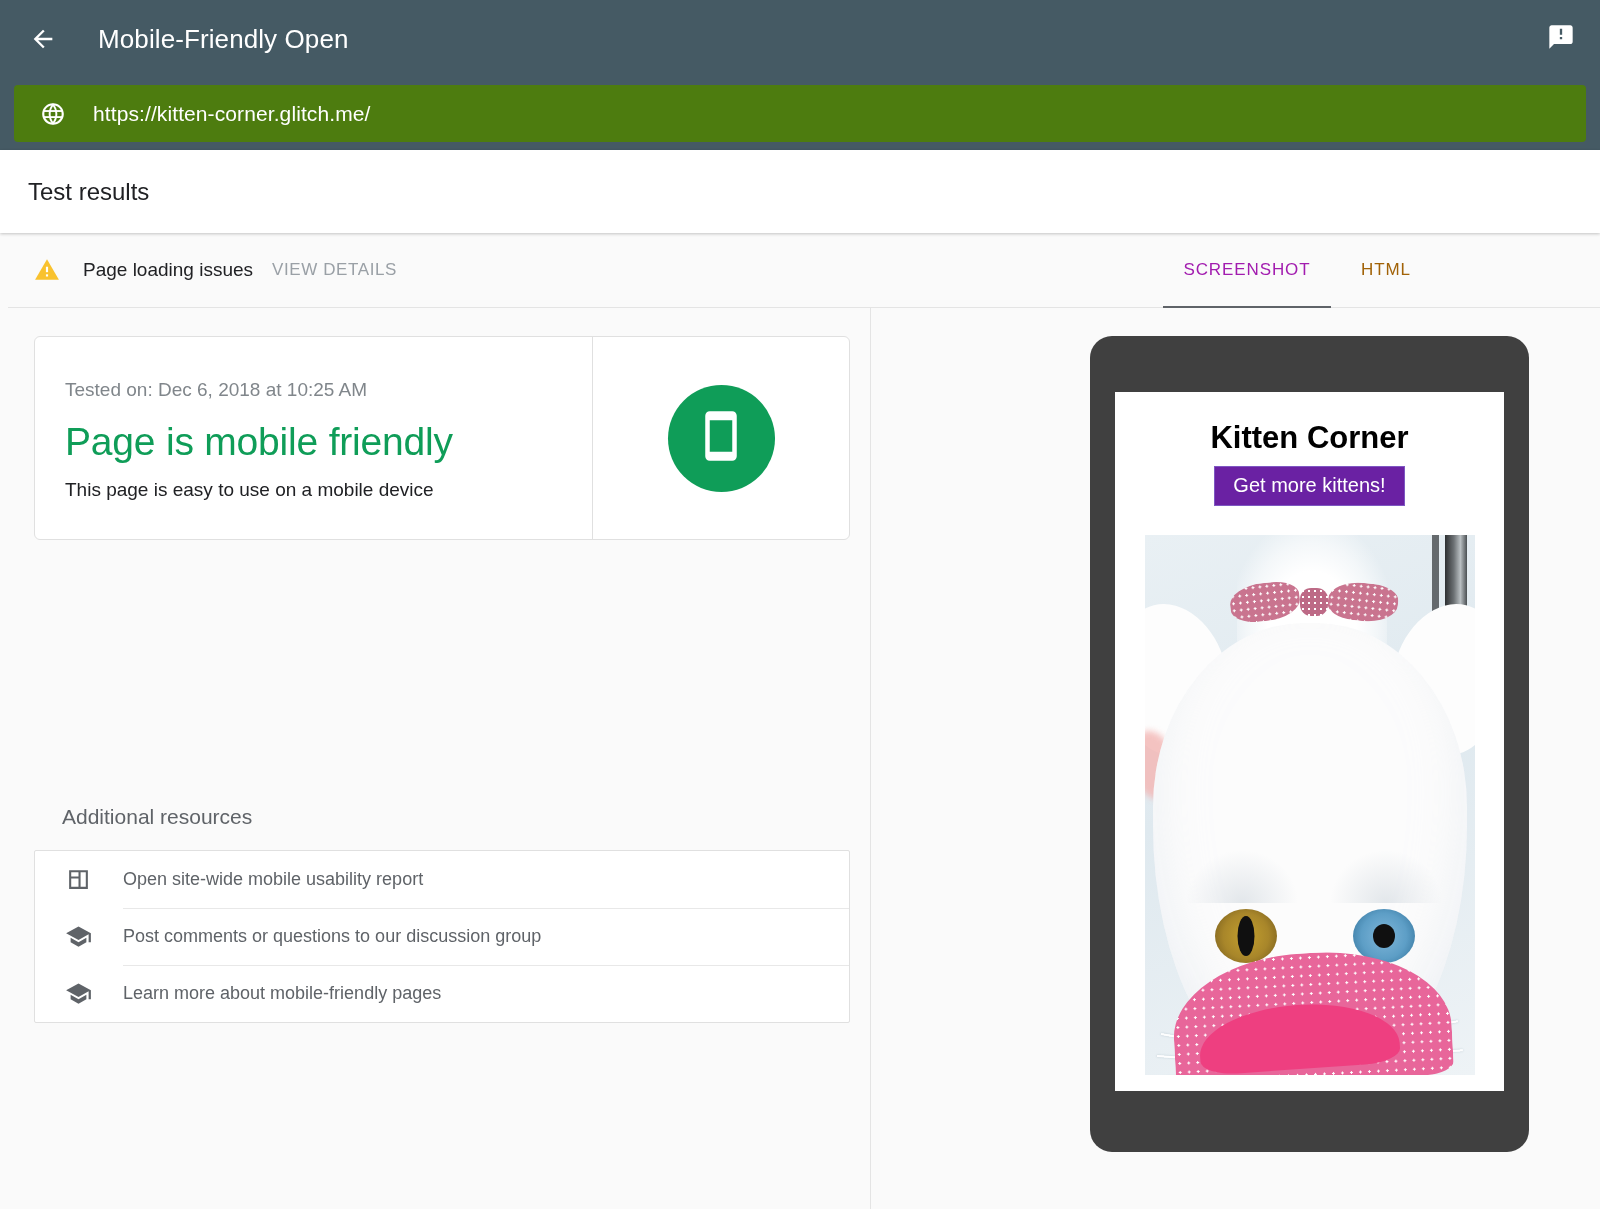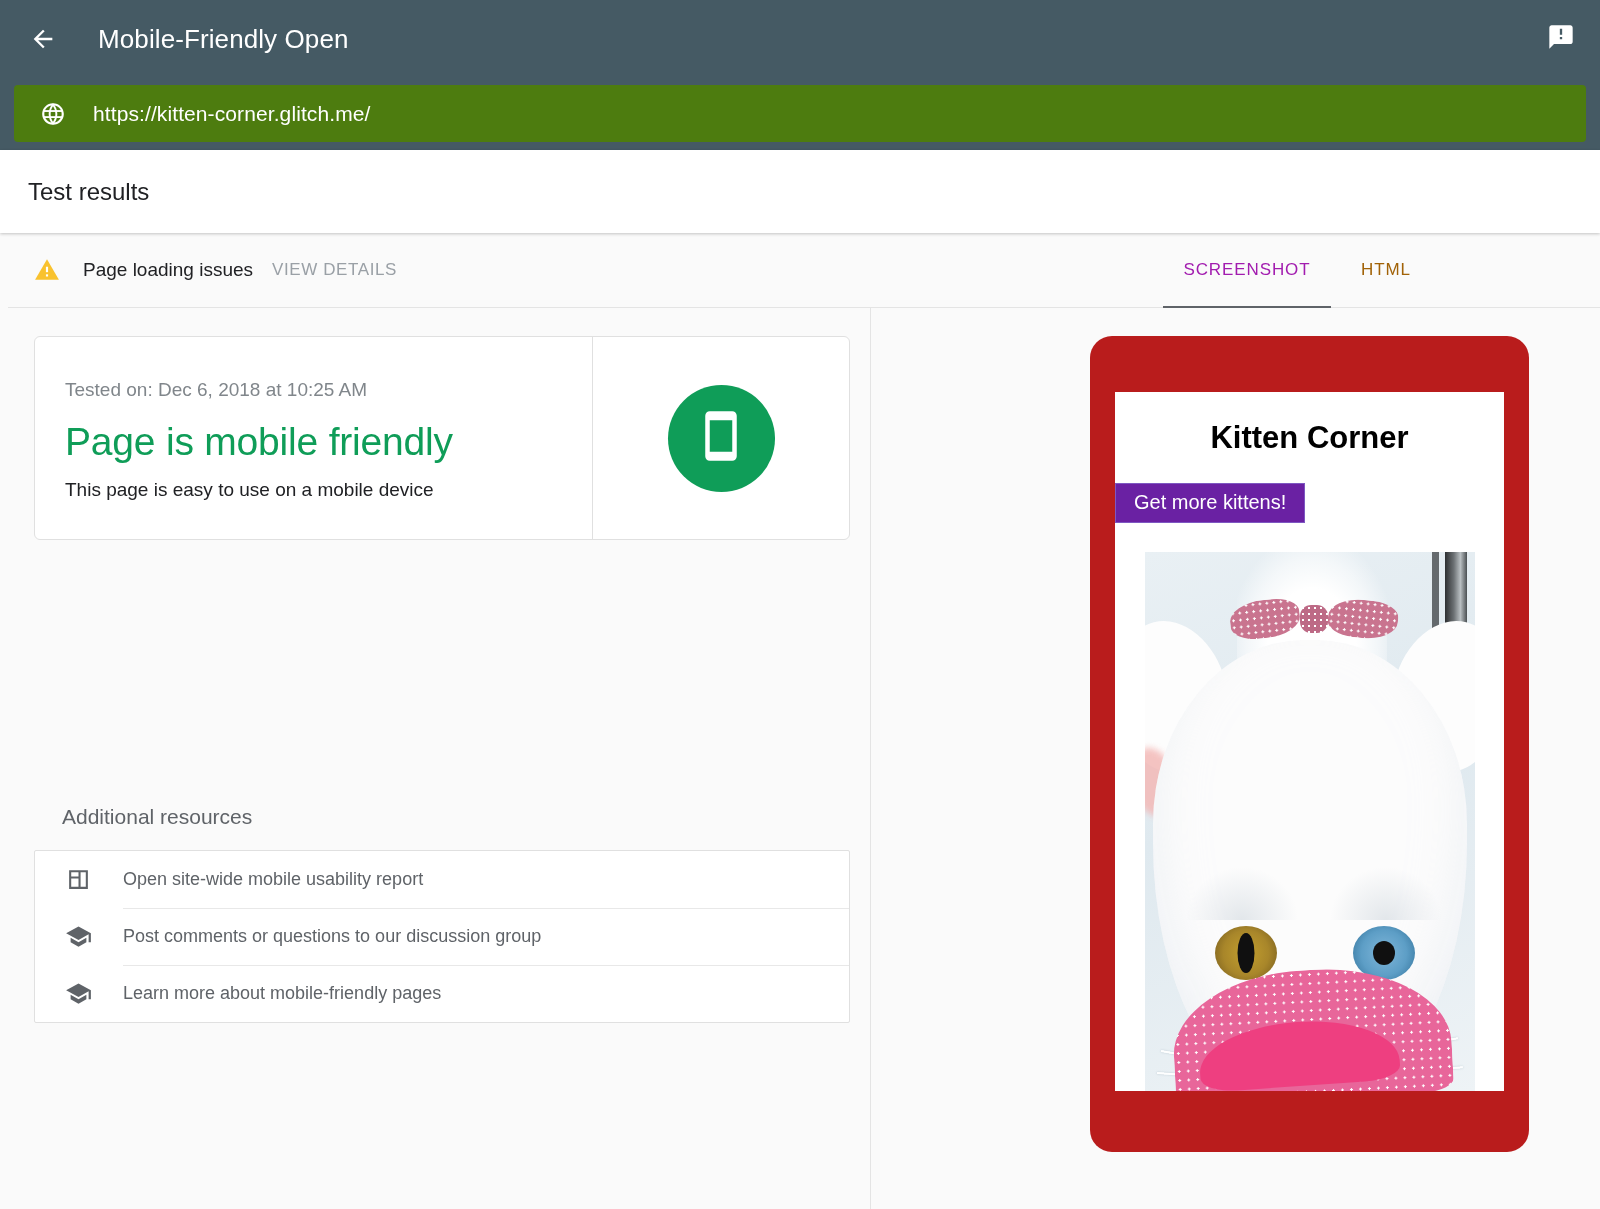--- a/index.html
+++ b/index.html
@@ -268,40 +268,41 @@
   .tab-html {
     width: 110px;
     color: #a16207;
   }
 
   
   .phone {
     position: absolute;
     left: 219px; top: 103px;
     width: 439px; height: 816px;
-    background: #b91c1c;
+    background: #404040;
     border-radius: 22px;
   }
   .phone-screen {
     position: absolute;
     left: 25px; top: 56px;
     width: 389px; height: 699px;
     background: #ffffff;
     overflow: hidden;
   }
   .kc-title {
     margin-top: 28px;
     text-align: center;
     font-size: 31px;
     font-weight: bold;
     color: #000000;
     font-family: "Liberation Sans", sans-serif;
   }
   .kc-btn-wrap {
-    margin-top: 27px;
+    margin-top: 10px;
+    text-align: center;
     border-radius: 12px;
   }
   .kc-btn {
     display: inline-block;
     background: #6A21A3;
     border: 1px solid #7e57c2;
     color: #ffffff;
     font-size: 20px;
     padding: 7px 18px 8px 18px;
     cursor: pointer;

